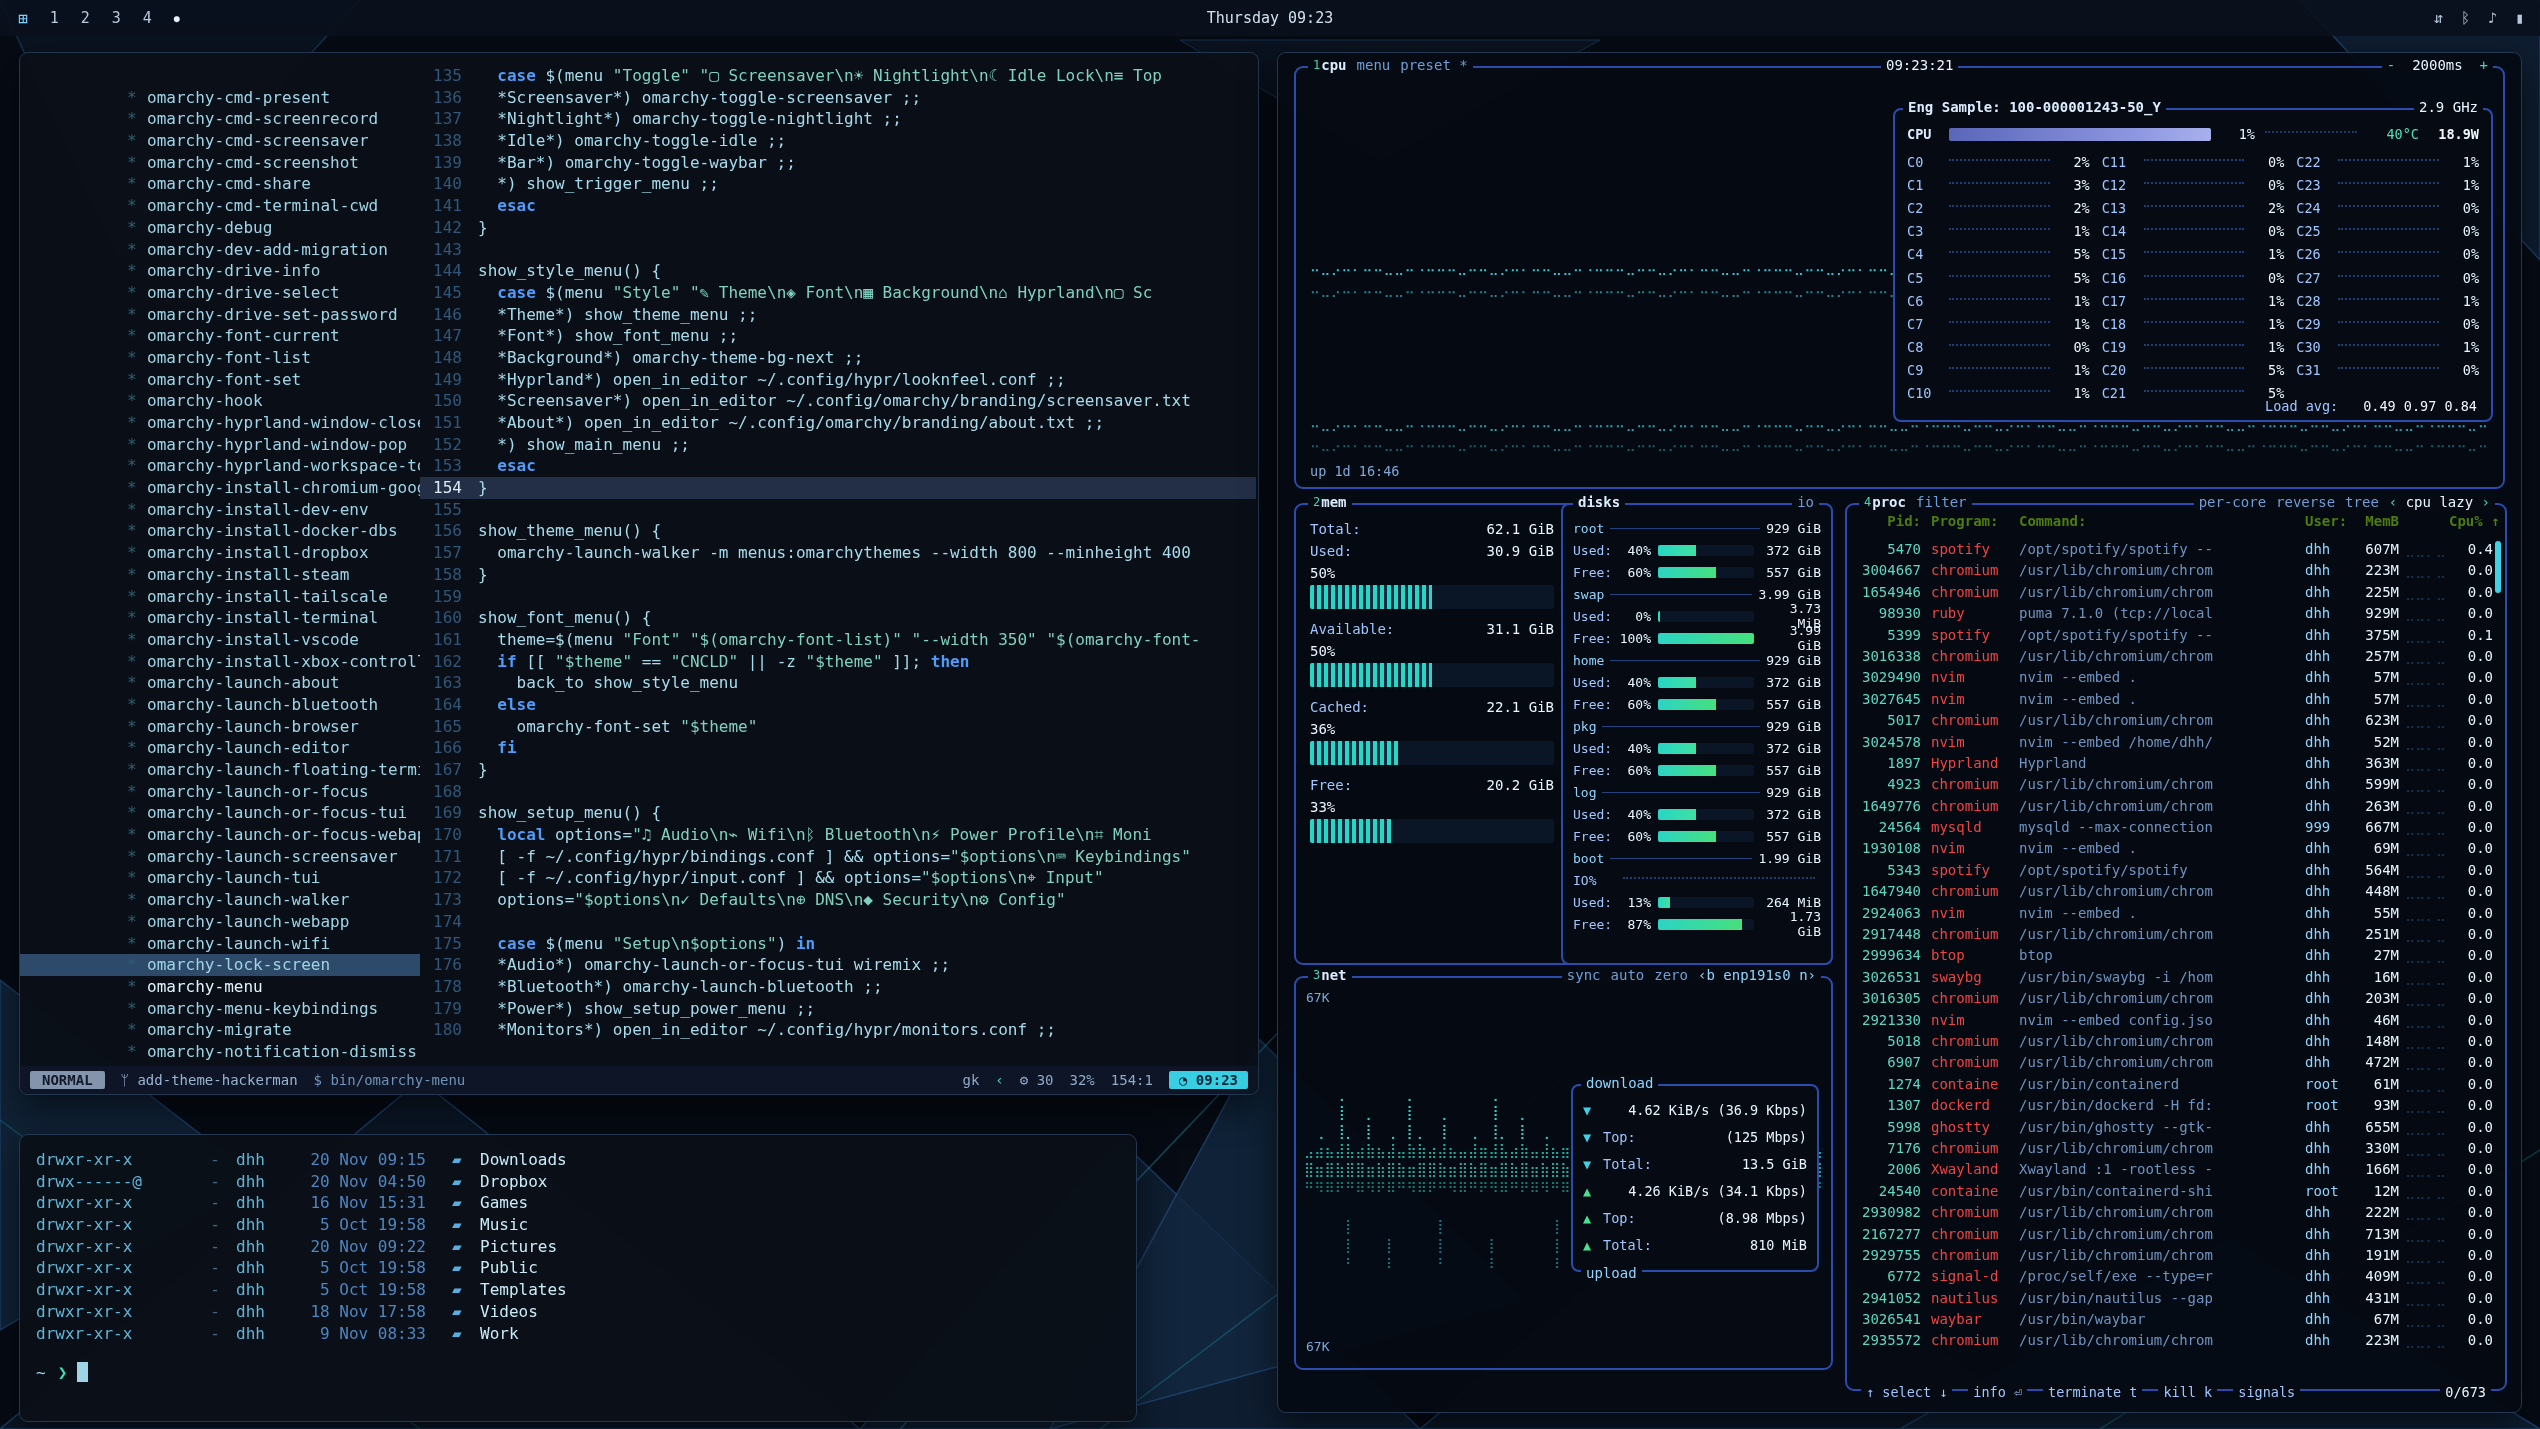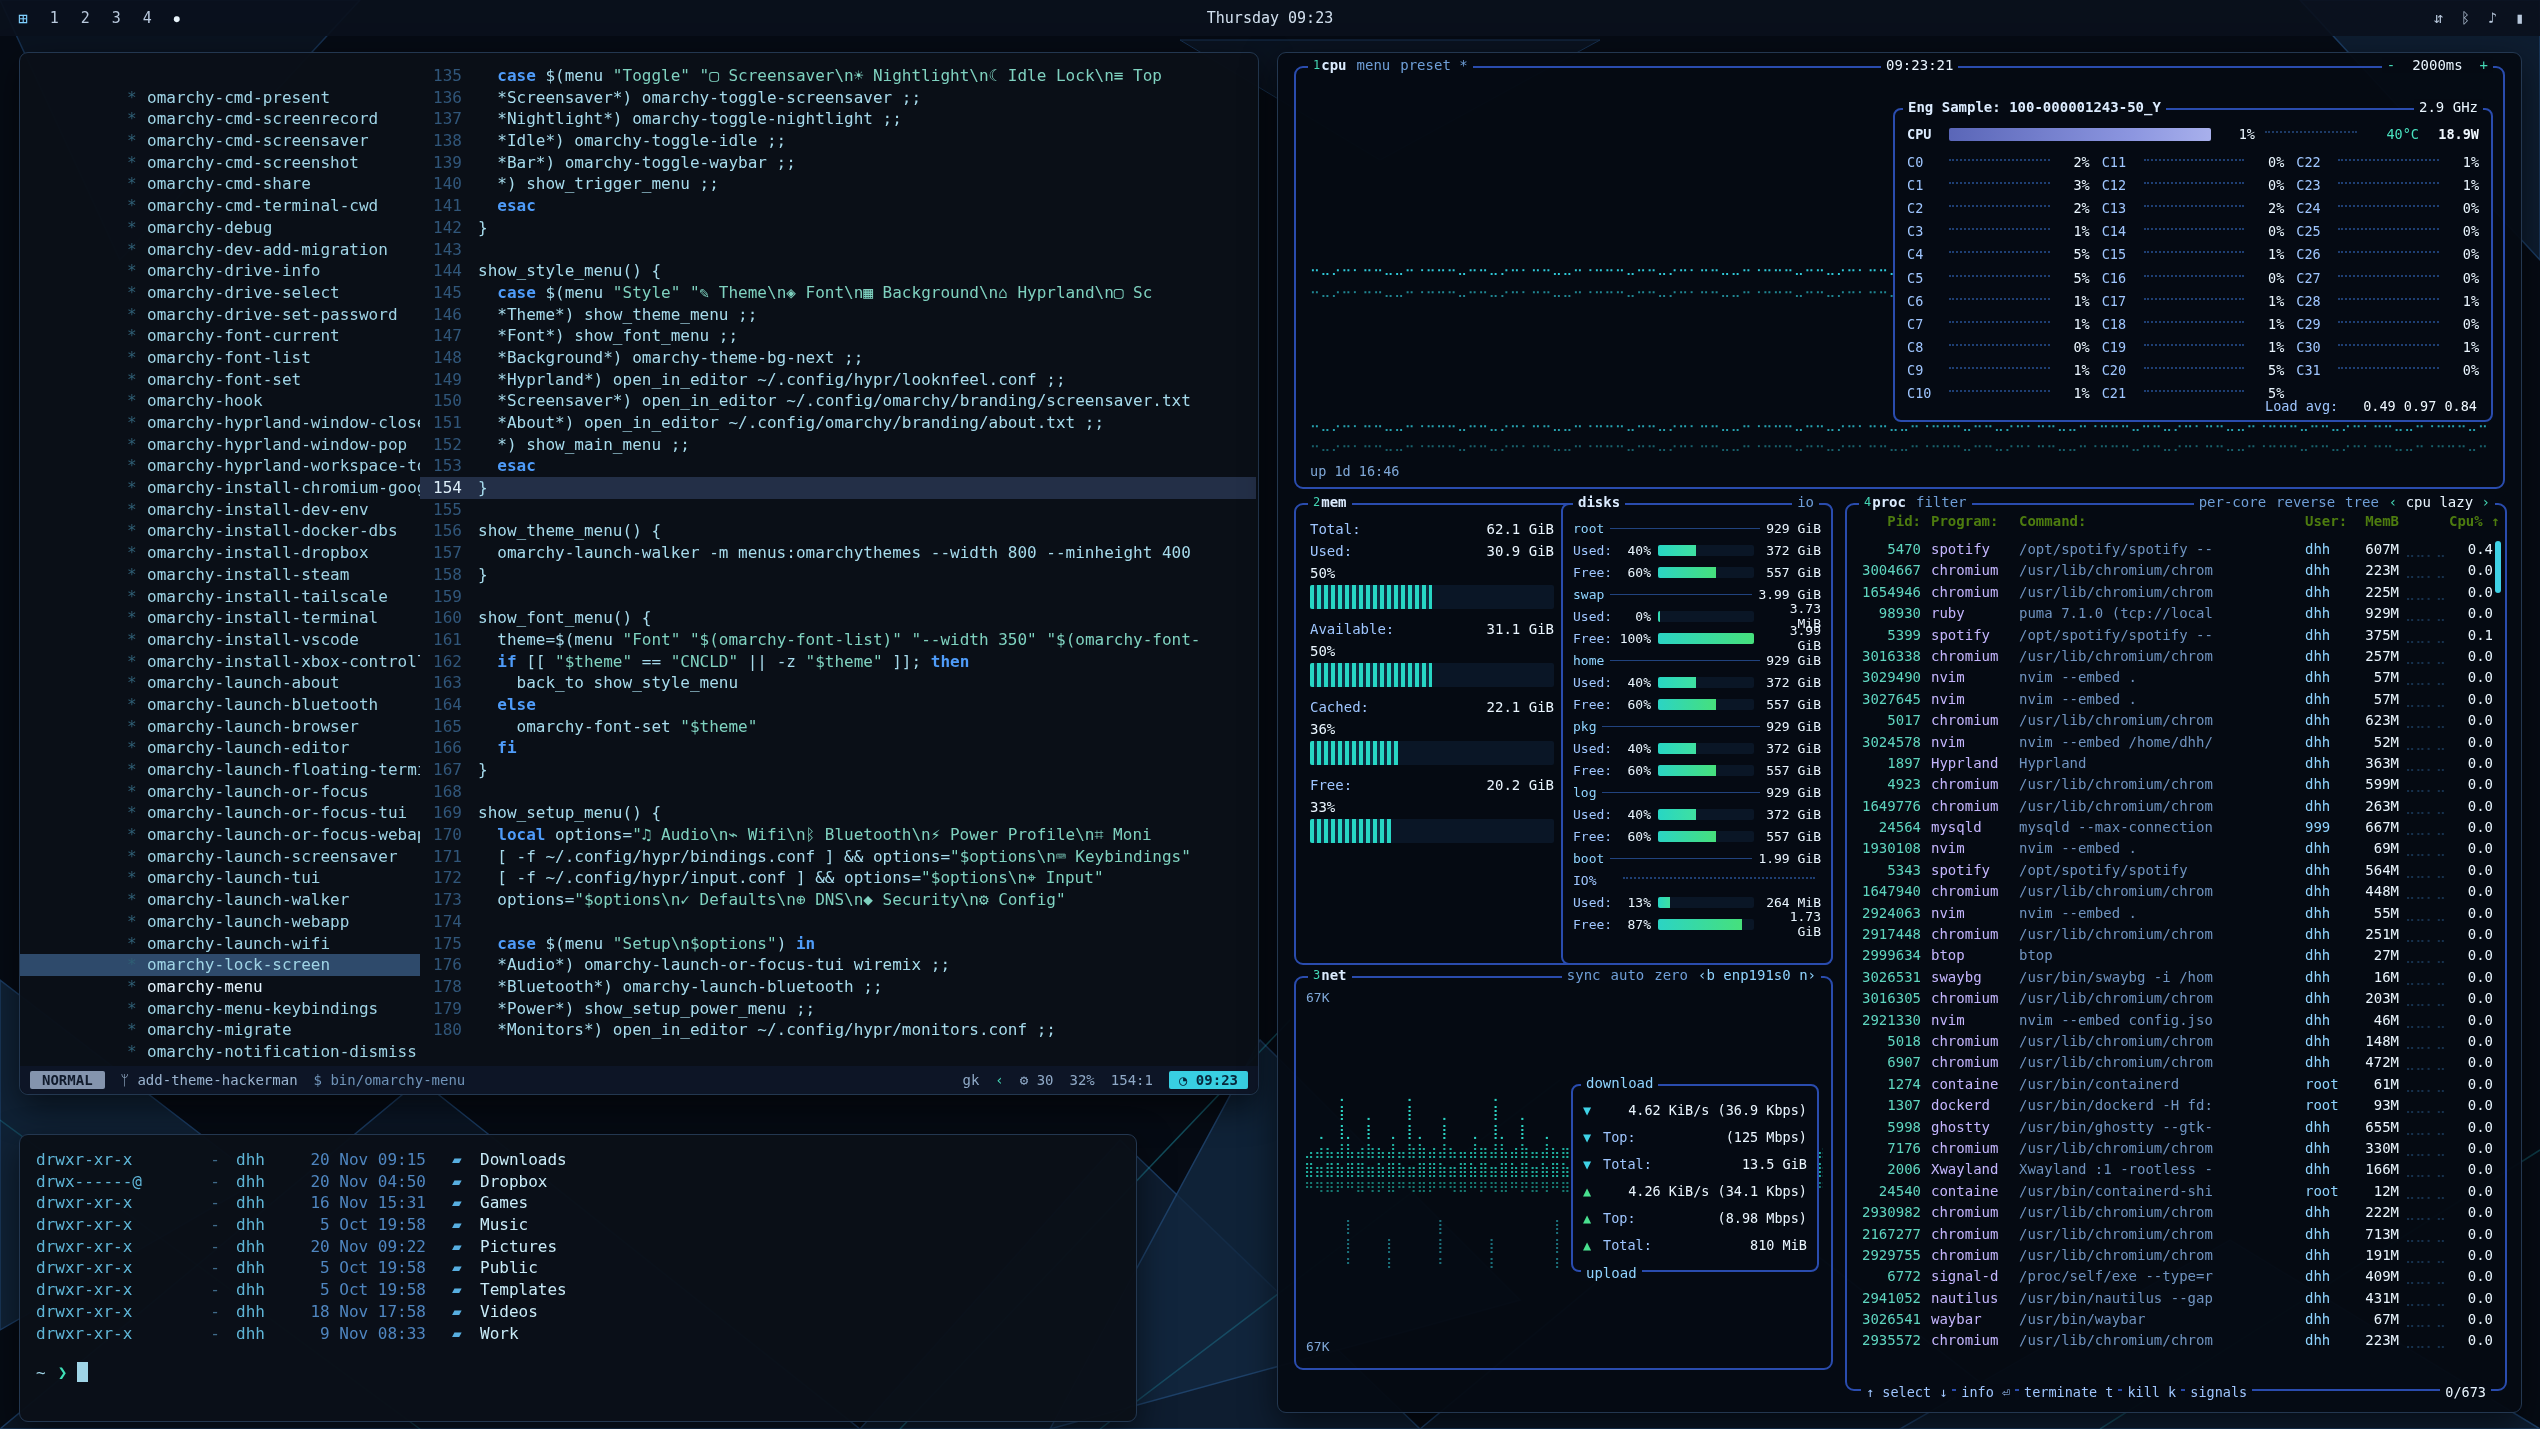--- a/index.html
+++ b/index.html
@@ -128,25 +128,25 @@
 #prows{position:absolute;left:10px;right:12px;top:34px;bottom:24px;overflow:hidden}
 .pr{display:flex;height:21.4px;line-height:21.4px;font-size:14px;white-space:pre}
 .colpid{width:64px;text-align:right;flex:none}
 .colprog{width:88px;margin-left:10px;flex:none;overflow:hidden}
 .colcmd{flex:1;overflow:hidden}
 .coluser{width:44px;margin-left:6px;flex:none}
 .colmem{width:50px;text-align:right;flex:none}
 .colspark{width:44px;margin-left:6px;overflow:hidden;flex:none;color:#17324e}
 .colcpu{width:44px;text-align:right;flex:none}
 .pr .colpid{color:#5fd6c0}
-.pr .colprog{color:#c4b5fd}
+.pr .colprog{color:#ef4444}
 .pr .colcmd{color:#6f93c0}
 .pr .coluser{color:#8fd4ff}
 .pr .colmem,.pr .colcpu{color:#eaf6ff}
-#pfoot{position:absolute;bottom:-11px;left:14px;display:flex;gap:4px;font-size:13.5px}
+#pfoot{position:absolute;bottom:-11px;left:14px;display:flex;gap:16px;font-size:13.5px}
 #pfoot .chip{color:#9fc6ff}
 #pcount{position:absolute;bottom:-11px;right:14px;font-size:13.5px;color:#eaf6ff}
 #pscroll{position:absolute;right:4px;top:36px;width:6px;height:52px;background:#3fd2e6;border-radius:3px}
 </style>
 </head>
 <body>
 
 <div id="stage">
 
   <svg id="wallpaper" viewBox="0 0 2540 1429" xmlns="http://www.w3.org/2000/svg">

